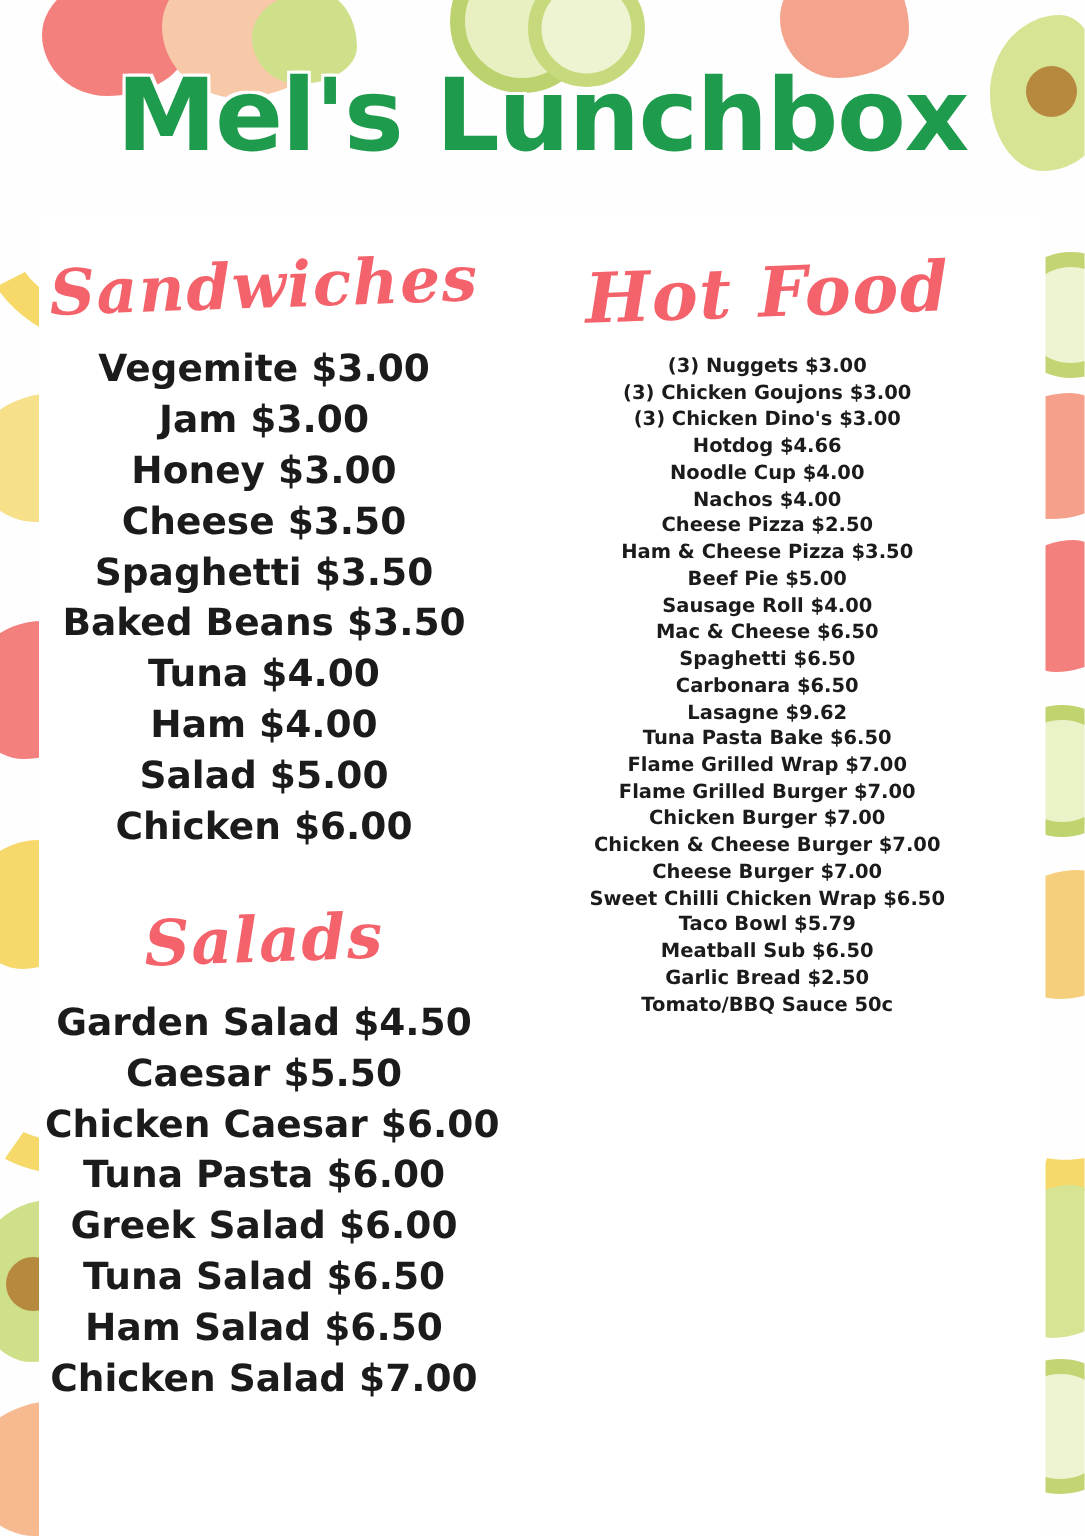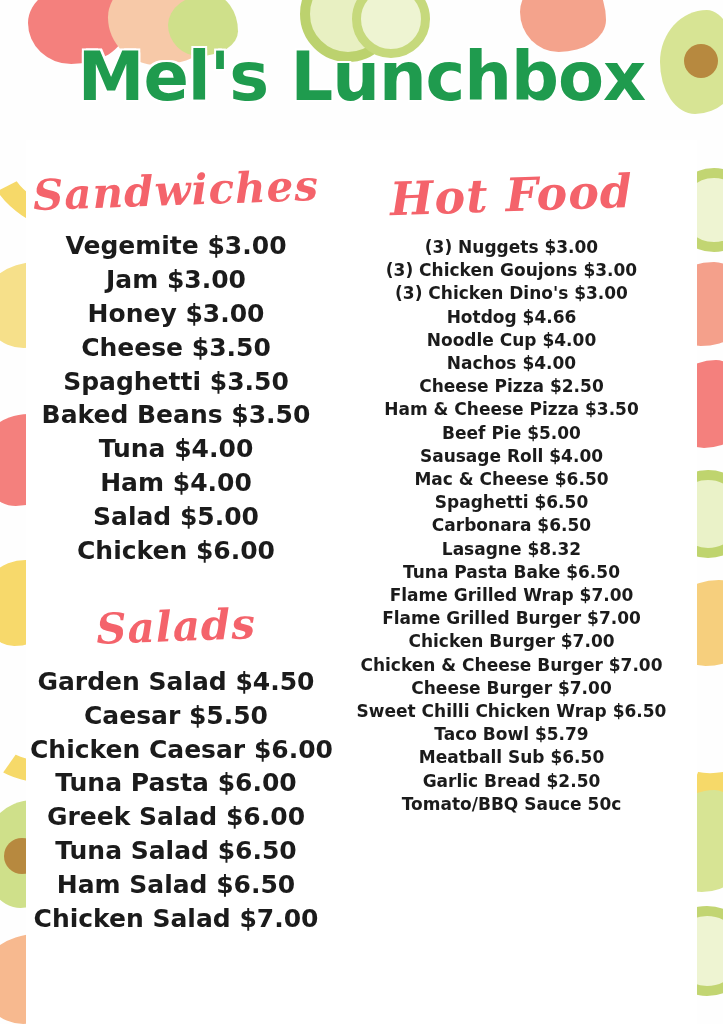--- a/index.html
+++ b/index.html
@@ -131,21 +131,21 @@
     line-height: 1.355;
     white-space: nowrap;
   }
   .col-left .salads-list li {
     font-size: 22.5px;
     line-height: 1.39;
   }
   .col-right ul.items li {
     font-family: "DejaVu Sans", sans-serif;
     font-weight: bold;
-    font-size: 17px;
+    font-size: 13px;
     color: #1b1b1b;
     line-height: 1.365;
   }
   .spacer-sm { height: 18px; }
 </style>
 </head>
 <body>
 
 <div class="bg">
 
@@ -235,21 +235,21 @@
       <li>Hotdog $4.66</li>
       <li>Noodle Cup $4.00</li>
       <li>Nachos $4.00</li>
       <li>Cheese Pizza $2.50</li>
       <li>Ham &amp; Cheese Pizza $3.50</li>
       <li>Beef Pie $5.00</li>
       <li>Sausage Roll $4.00</li>
       <li>Mac &amp; Cheese $6.50</li>
       <li>Spaghetti $6.50</li>
       <li>Carbonara $6.50</li>
-      <li>Lasagne $8.32</li>
+      <li>Lasagne $9.62</li>
       <li>Tuna Pasta Bake $6.50</li>
       <li>Flame Grilled Wrap $7.00</li>
       <li>Flame Grilled Burger $7.00</li>
       <li>Chicken Burger $7.00</li>
       <li>Chicken &amp; Cheese Burger $7.00</li>
       <li>Cheese Burger $7.00</li>
       <li>Sweet Chilli Chicken Wrap $6.50</li>
       <li>Taco Bowl $5.79</li>
       <li>Meatball Sub $6.50</li>
       <li>Garlic Bread $2.50</li>

